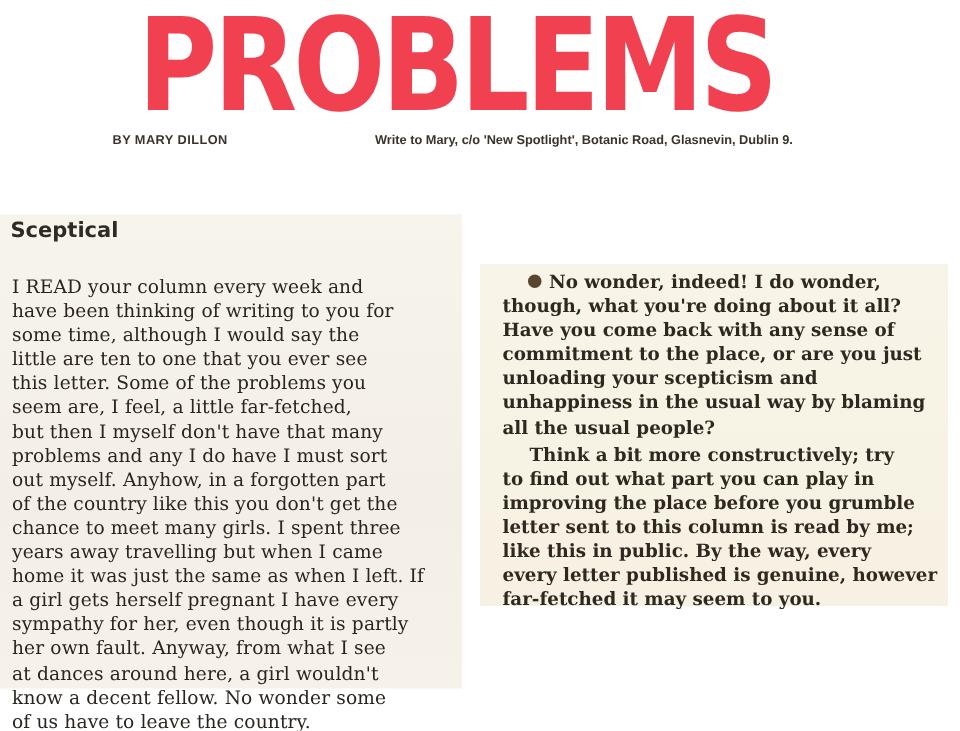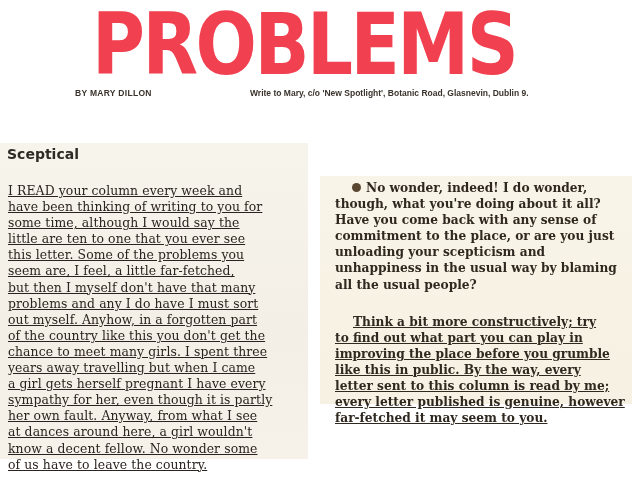--- a/index.html
+++ b/index.html
@@ -92,40 +92,38 @@
       width: 300px;
       font-family: "DejaVu Serif", serif;
       font-size: 12.4px;
       line-height: 16.1px;
       color: #2b241e;
       letter-spacing: 0.1px;
     }
     .letter-line {
       display: block;
       white-space: nowrap;
-      text-decoration: underline;
     }
     .reply-body {
       position: absolute;
       left: 15px;
       top: 4px;
       width: 300px;
       font-family: "DejaVu Serif", serif;
       font-weight: bold;
       font-size: 12.2px;
       line-height: 16.1px;
       color: #2f2820;
     }
     .reply-para {
       display: block;
       margin: 0;
     }
     .reply-para + .reply-para {
-      margin-top: 21px;
-      text-decoration: underline;
+      margin-top: 2px;
     }
     .reply-line {
       display: block;
       white-space: nowrap;
     }
     .indent {
       padding-left: 18px;
     }
     .bullet {
       display: inline-block;
@@ -158,20 +156,21 @@
     <span class="letter-line">some time, although I would say the</span>
     <span class="letter-line">little are ten to one that you ever see</span>
     <span class="letter-line">this letter. Some of the problems you</span>
     <span class="letter-line">seem are, I feel, a little far-fetched,</span>
     <span class="letter-line">but then I myself don't have that many</span>
     <span class="letter-line">problems and any I do have I must sort</span>
     <span class="letter-line">out myself. Anyhow, in a forgotten part</span>
     <span class="letter-line">of the country like this you don't get the</span>
     <span class="letter-line">chance to meet many girls. I spent three</span>
     <span class="letter-line">years away travelling but when I came</span>
+    <span class="letter-line">home it was just the same as when I left. If</span>
     <span class="letter-line">a girl gets herself pregnant I have every</span>
     <span class="letter-line">sympathy for her, even though it is partly</span>
     <span class="letter-line">her own fault. Anyway, from what I see</span>
     <span class="letter-line">at dances around here, a girl wouldn't</span>
     <span class="letter-line">know a decent fellow. No wonder some</span>
     <span class="letter-line">of us have to leave the country.</span>
   </div>
 </div>
 
 <div class="column col-right">
@@ -182,19 +181,19 @@
       <span class="reply-line">Have you come back with any sense of</span>
       <span class="reply-line">commitment to the place, or are you just</span>
       <span class="reply-line">unloading your scepticism and</span>
       <span class="reply-line">unhappiness in the usual way by blaming</span>
       <span class="reply-line">all the usual people?</span>
     </div>
     <div class="reply-para">
       <span class="reply-line indent">Think a bit more constructively; try</span>
       <span class="reply-line">to find out what part you can play in</span>
       <span class="reply-line">improving the place before you grumble</span>
+      <span class="reply-line">letter sent to this column is read by me;</span>
       <span class="reply-line">like this in public. By the way, every</span>
-      <span class="reply-line">letter sent to this column is read by me;</span>
       <span class="reply-line">every letter published is genuine, however</span>
       <span class="reply-line">far-fetched it may seem to you.</span>
     </div>
   </div>
 </div>
 
 </body></html>

